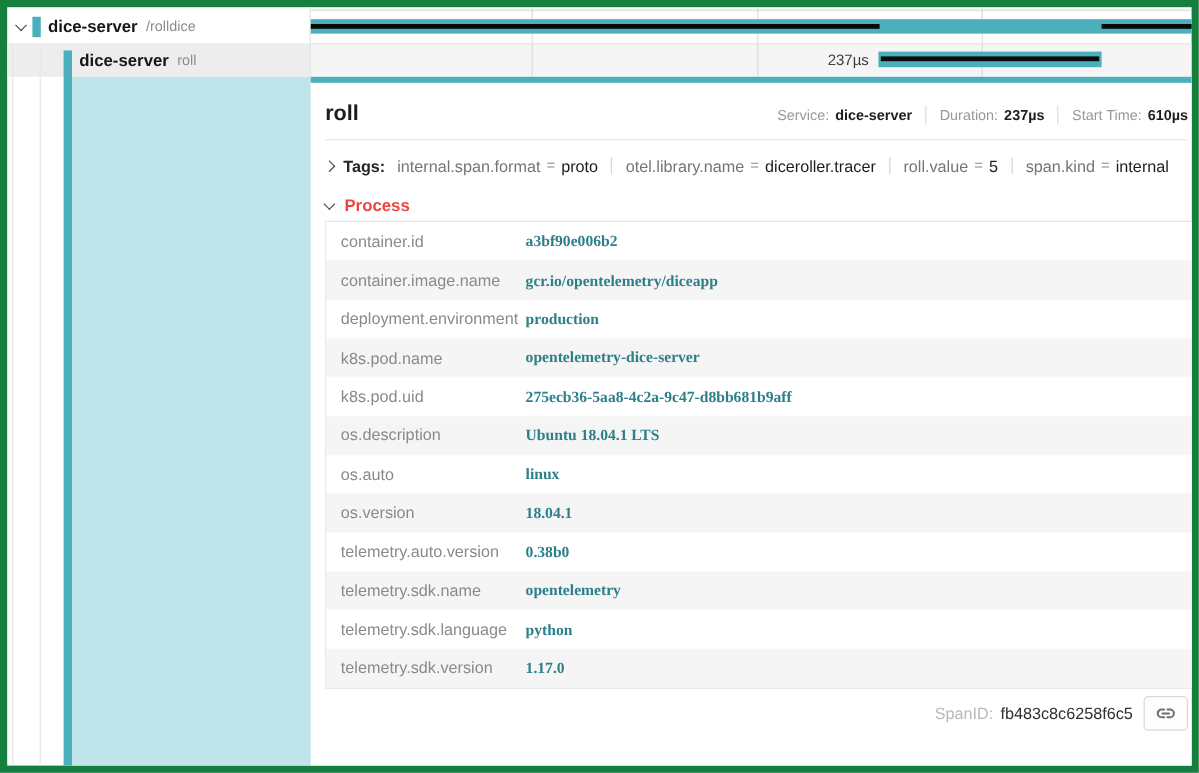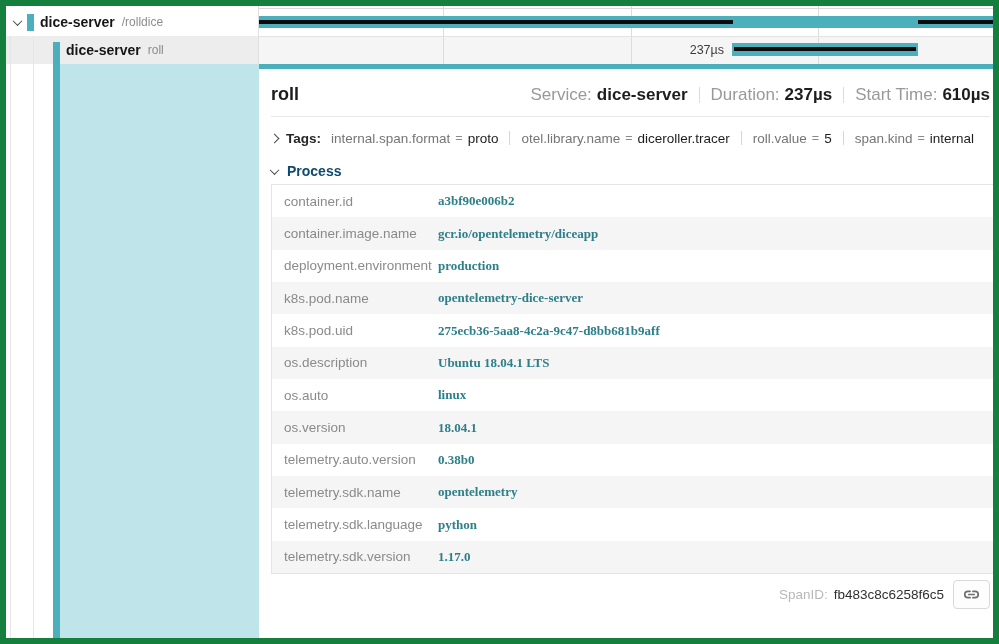--- a/index.html
+++ b/index.html
@@ -50,35 +50,35 @@
   .guide{position:absolute;top:30px;width:1px;height:607px;background:#e6e6e6;z-index:1;}
   .guide-1{left:4px;} .guide-2{left:27px;}
   .rail-bar{position:absolute;left:47px;top:36px;width:7px;height:601px;background:var(--accent);z-index:3;}
   .detail-row-fill{position:absolute;left:54px;top:58px;width:199px;height:579px;background:var(--accent-light);z-index:2;}
 
   
   .detail-panel{position:absolute;left:253px;top:58px;width:746px;height:579px;background:#fff;
     border-top:5px solid var(--accent);z-index:4;padding:0 15px 0 12px;}
   .dp-header{display:flex;justify-content:space-between;align-items:baseline;padding-top:15px;}
   .dp-title{font-size:18px;font-weight:700;color:#1c1c1c;}
-  .dp-stats{display:flex;align-items:center;font-size:17px;color:#999;white-space:nowrap;}
+  .dp-stats{display:flex;align-items:center;font-size:12px;color:#999;white-space:nowrap;}
   .dp-stats .stat-val{color:#1d1d1d;font-weight:700;margin-left:5px;}
   .pipe{width:1px;height:16px;background:#dcdcdc;margin:0 11px;}
   .dp-divider{height:1px;background:#e8e8e8;margin-top:11px;}
 
   .dp-tags{display:flex;align-items:center;margin-top:9px;height:24px;font-size:13.5px;white-space:nowrap;}
   .dp-tags .hdr{font-weight:700;color:#262626;margin:0 10px 0 8px;}
   .tag-item{display:flex;align-items:center;text-align:center;}
   .tag-key{color:#757575;}
   .tag-eq{color:#8a8a8a;margin:0 5px;font-size:12.5px;}
   .tag-val{color:#1d1d1d;}
   .tag-pipe{width:1px;height:14px;background:#d6d6d6;margin:0 11px;}
 
   .dp-process{display:flex;align-items:center;margin-top:10px;height:22px;}
-  .dp-process .hdr{font-weight:700;color:#0c4a6e;font-size:14px;margin-left:9px;}
+  .dp-process .hdr{font-weight:700;color:#ef4444;font-size:14px;margin-left:9px;}
 
   .kv-table{margin-top:2px;width:861px;border:1px solid #e4e4e4;}
   .kv-row{height:32.35px;display:flex;align-items:center;background:#fff;}
   .kv-row:nth-child(even){background:#f5f5f5;}
   .kv-key{width:166px;padding-left:12px;font-size:13.5px;color:#8a8a8a;flex:none;}
   .kv-val{font-family:Liberation Serif, serif;font-size:13px;font-weight:700;color:var(--value-color);}
 
   .dp-footer{display:flex;justify-content:flex-end;align-items:center;height:40px;font-size:13.5px;}
   .spanid-label{color:#b8b8b8;margin-right:6px;}
   .spanid-value{color:#303030;}

